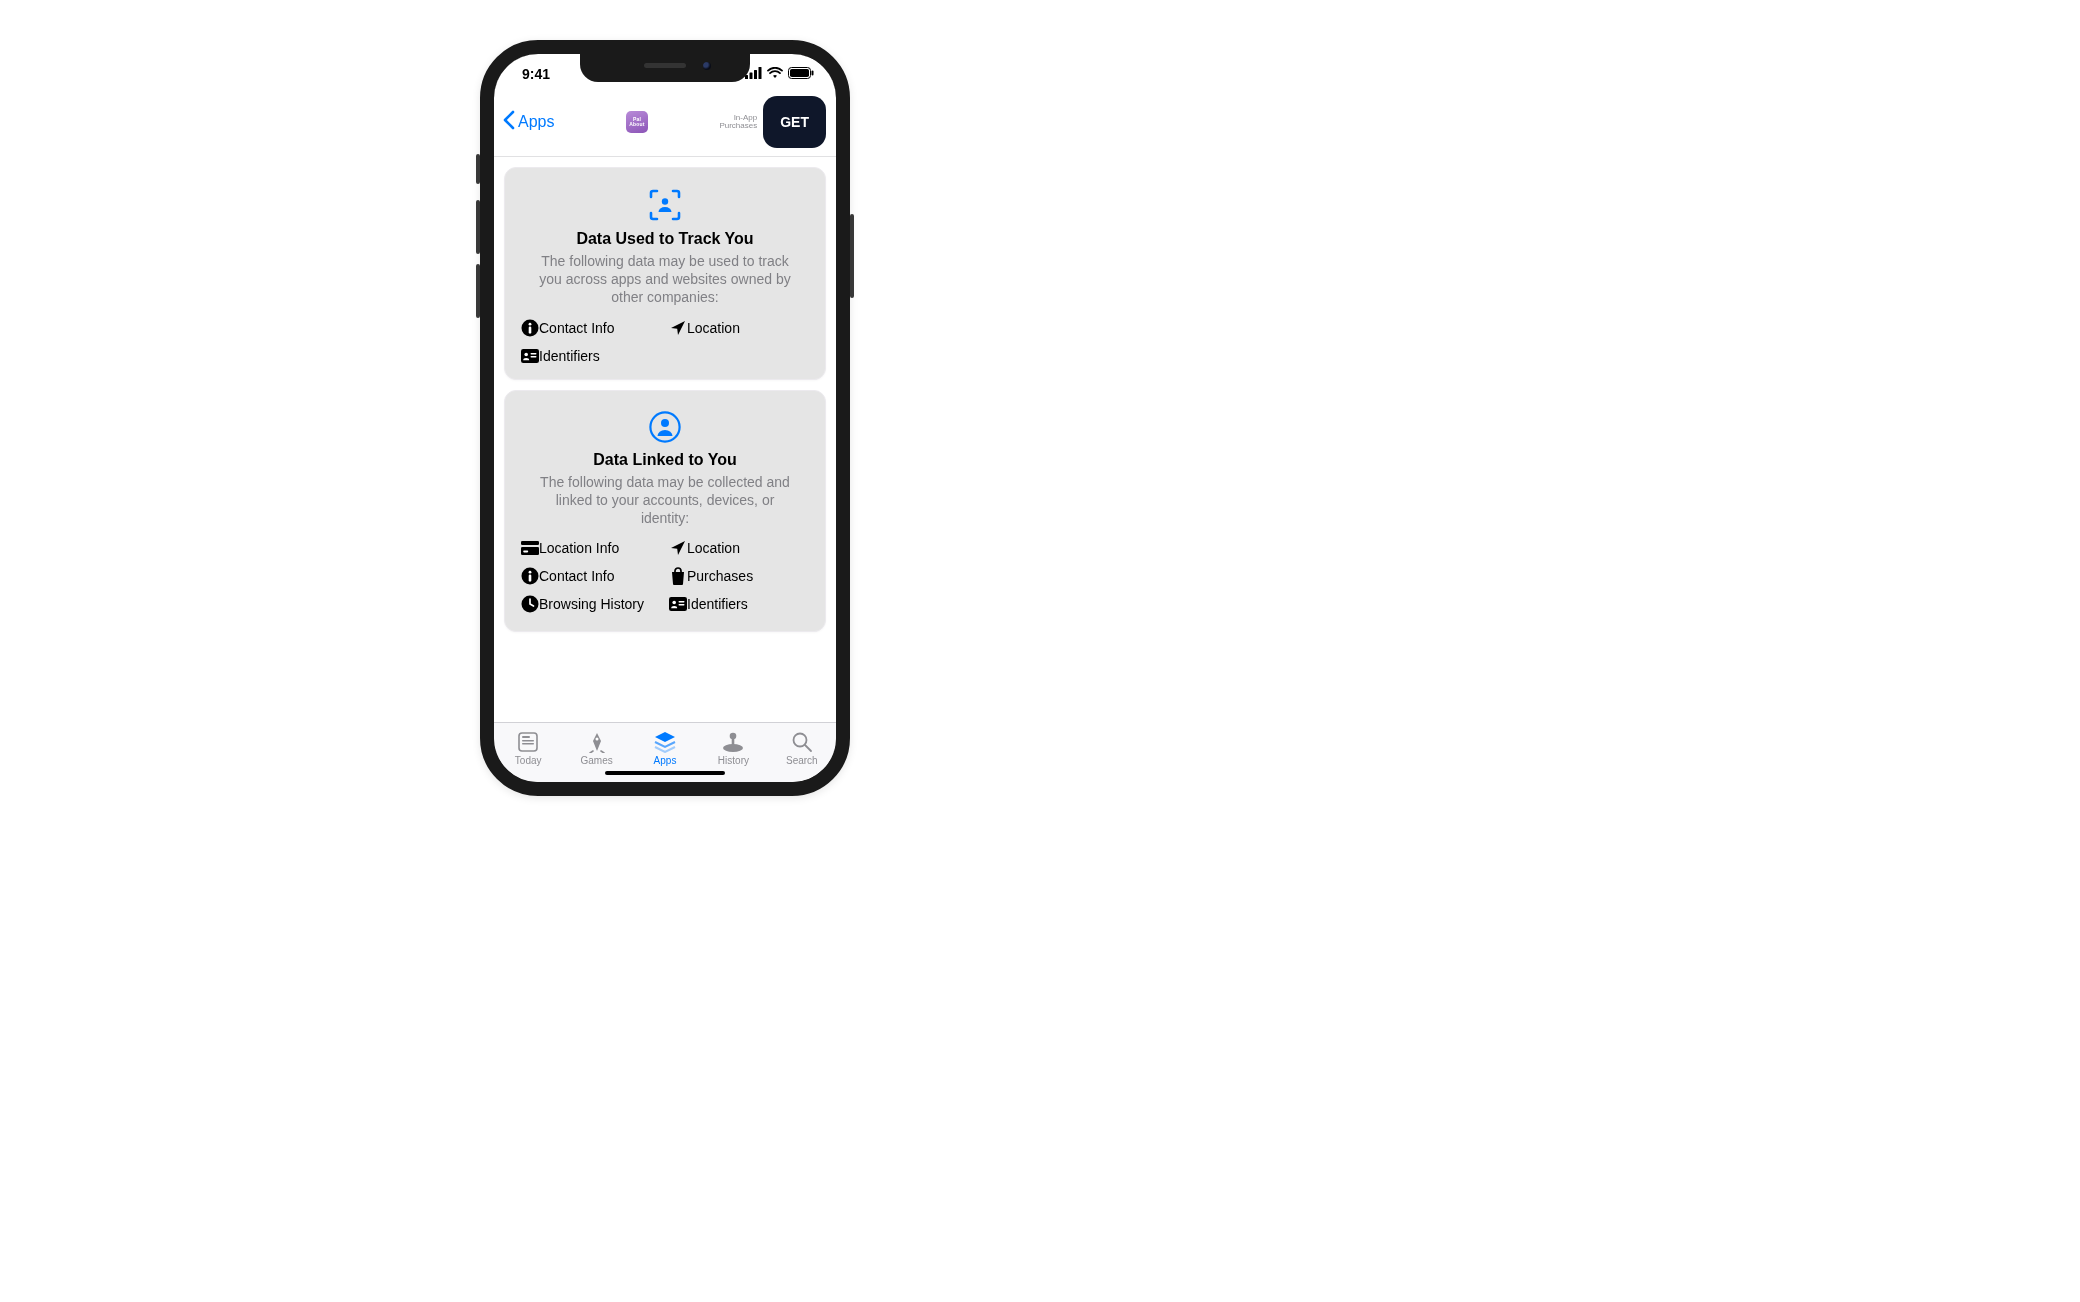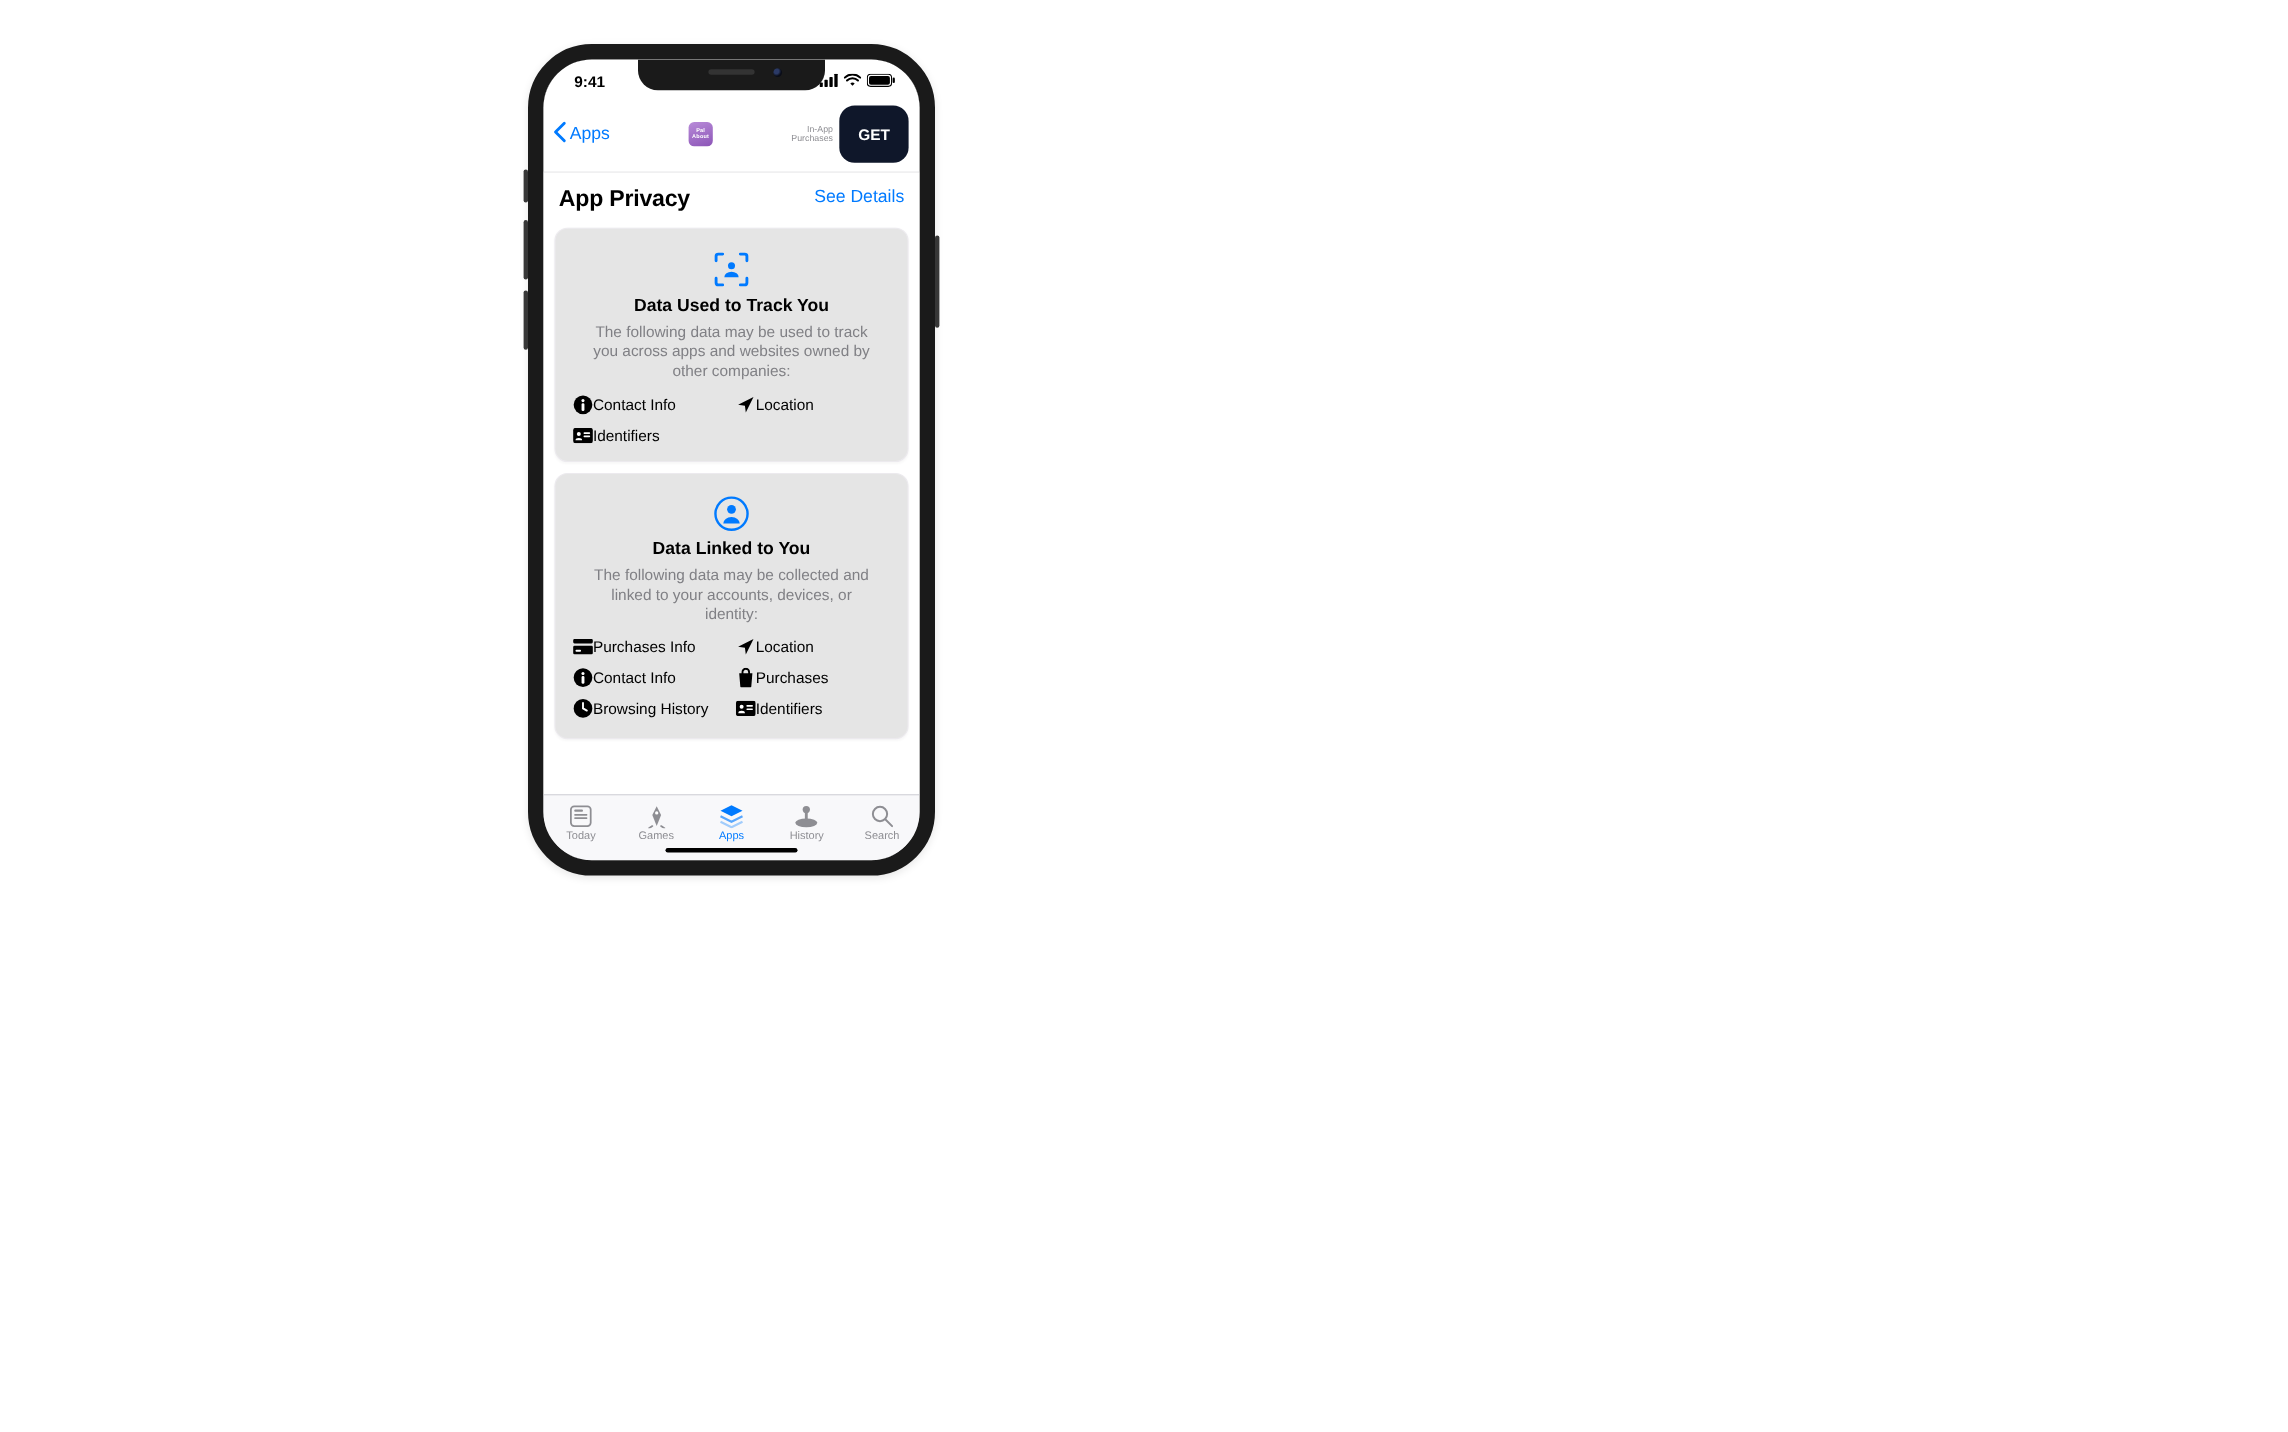--- a/index.html
+++ b/index.html
@@ -183,24 +183,20 @@
         <div class="iap">
           <div>In-App</div>
           <div>Purchases</div>
         </div>
         <div class="get-btn">GET</div>
       </div>
     </div>
 
     <div class="content">
 
-      <div class="section-head">
-        <div class="section-title">App Privacy</div>
-        <div class="see-details">See Details</div>
-      </div>
 
 
       <div class="card">
         <div class="card-icon">
           <svg width="34" height="34" viewBox="0 0 34 34">
             <path d="M3 9 V5 a2 2 0 0 1 2-2 H9 M25 3 H29 a2 2 0 0 1 2 2 V9 M31 25 V29 a2 2 0 0 1 -2 2 H25 M9 31 H5 a2 2 0 0 1 -2 -2 V25" fill="none" stroke="#007aff" stroke-width="2.6" stroke-linecap="round"></path>
             <circle cx="17" cy="13.5" r="3.2" fill="#007aff"></circle>
             <path d="M10.5 24 a6.5 5 0 0 1 13 0 Z" fill="#007aff"></path>
           </svg>
         </div>
@@ -252,21 +248,21 @@
         <div class="card-desc">The following data may be collected and linked to your accounts, devices, or identity:</div>
         <div class="data-grid">
           <div class="data-item">
             <span class="ic">
                 <svg width="18" height="14" viewBox="0 0 18 14">
                   <rect x="0" y="0" width="18" height="4" rx="1.3" fill="#000"></rect>
                   <rect x="0" y="6" width="18" height="8" rx="1.3" fill="#000"></rect>
                   <rect x="2.2" y="9.6" width="5" height="1.8" rx=".8" fill="#fff"></rect>
                 </svg>
               </span>
-            <span>Purchases Info</span>
+            <span>Location Info</span>
           </div>
           <div class="data-item">
             <span class="ic">
                 <svg width="18" height="18" viewBox="0 0 18 18">
                   <path d="M2 9 L16 2 L9 16 L8.2 9.8 Z" fill="#000"></path>
                 </svg>
               </span>
             <span>Location</span>
           </div>
           <div class="data-item">

